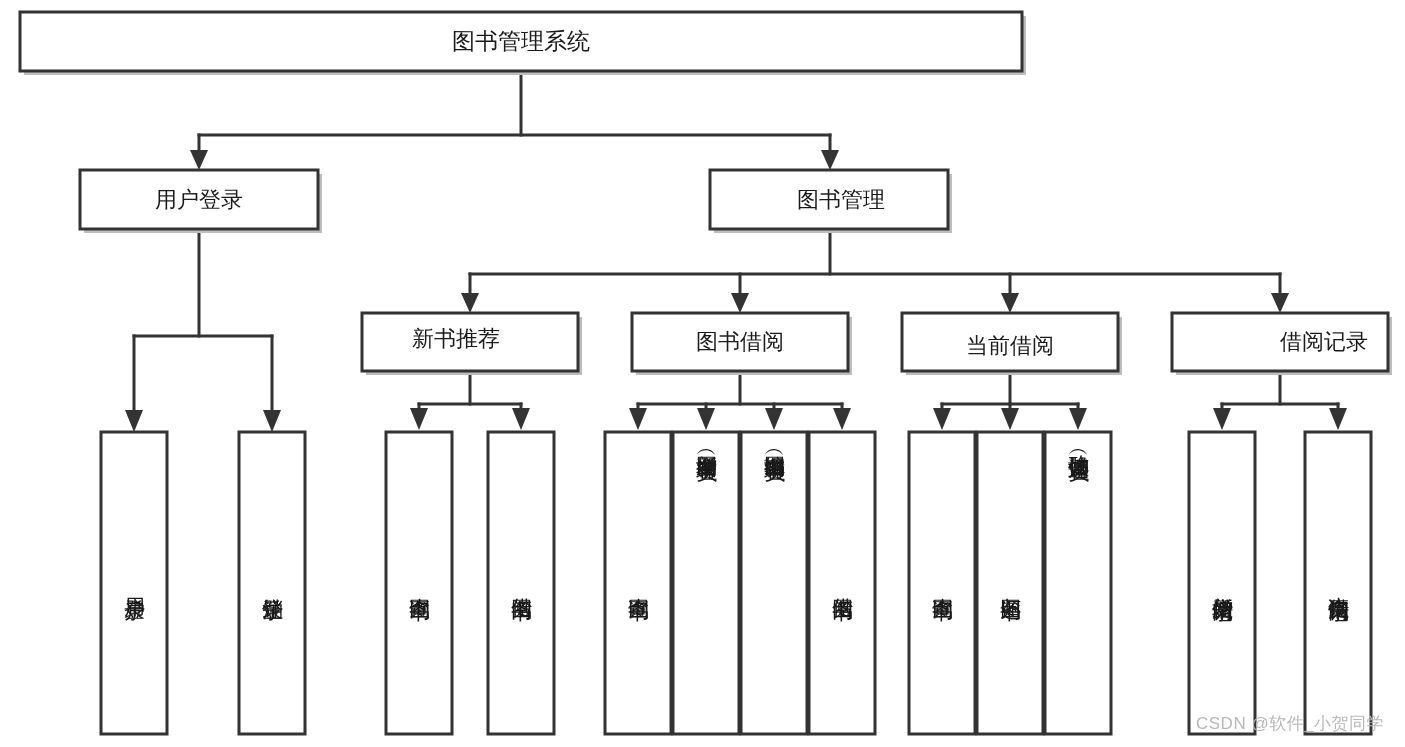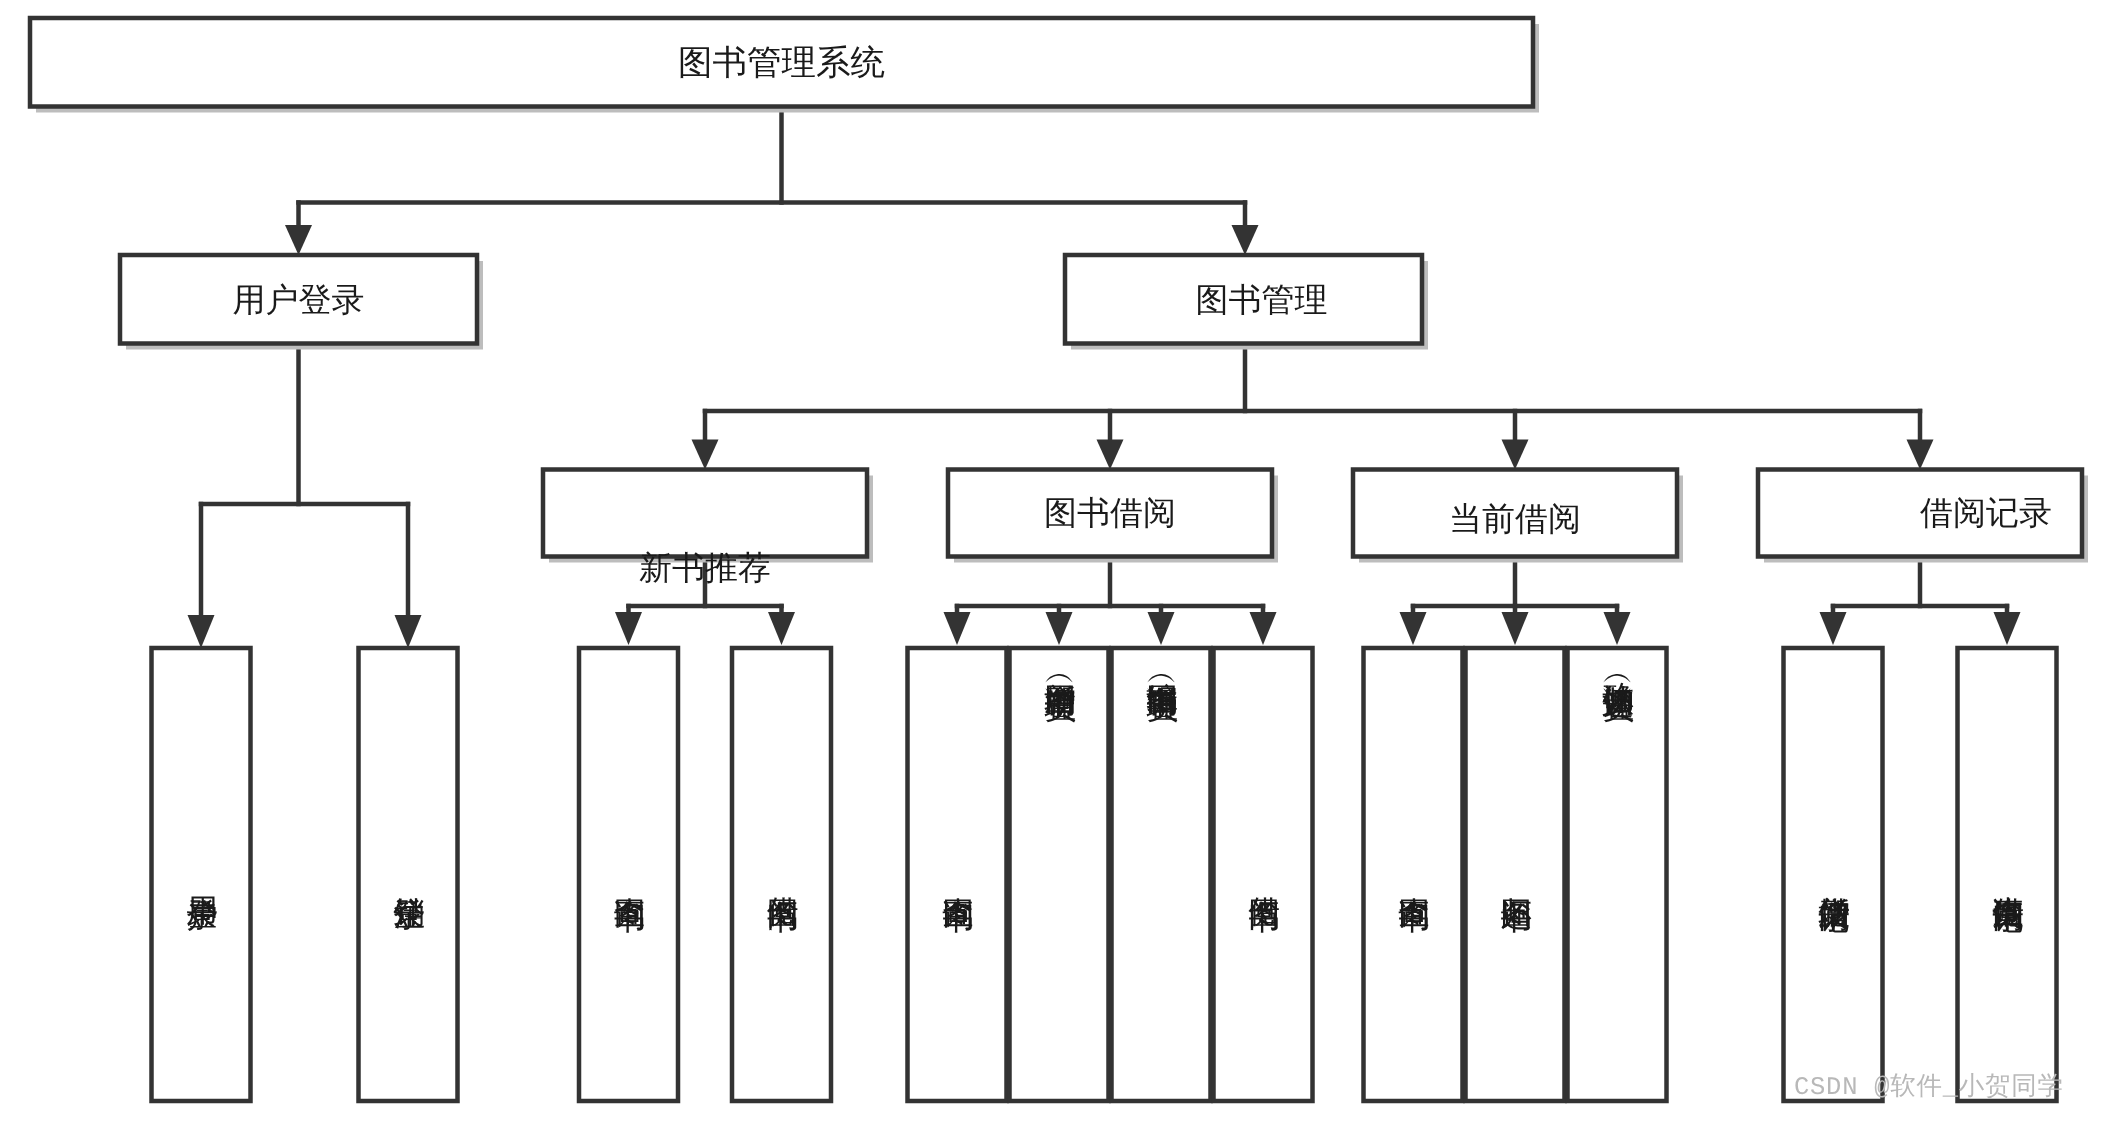--- a/index.html
+++ b/index.html
@@ -76,21 +76,21 @@
     color: #1a1a1a;
     white-space: nowrap;
   }
   .title-text {
     font-size: 23px;
   }
   #watermark {
     position: absolute;
     left: 1196px;
     top: 712px;
-    font-family: Liberation Mono, monospace;
+    font-family: Liberation Sans, sans-serif;
     font-size: 17px;
     color: #b8b8b8;
     white-space: nowrap;
     letter-spacing: 0.5px;
   }
 </style>
 </head>
 <body>
 
 <div id="diagram-root">
@@ -219,21 +219,21 @@
   </div>
 
   <div class="hlabel-wrap" style="left:80px; top:170px; width:238px; height:59px;">
     <span class="hlabel-text">用户登录</span>
   </div>
 
   <div class="hlabel-wrap" style="left:710px; top:170px; width:238px; height:59px;padding-left:12px;">
     <span class="hlabel-text">图书管理</span>
   </div>
 
-  <div class="hlabel-wrap" style="left:362px; top:313px; width:216px; height:52px;margin-top:40px;">
+  <div class="hlabel-wrap" style="left:348px; top:313px; width:216px; height:52px;">
     <span class="hlabel-text">新书推荐</span>
   </div>
 
   <div class="hlabel-wrap" style="left:632px; top:313px; width:216px; height:58px;">
     <span class="hlabel-text">图书借阅</span>
   </div>
 
   <div class="hlabel-wrap" style="left:902px; top:313px; width:216px; height:66px;">
     <span class="hlabel-text">当前借阅</span>
   </div>

